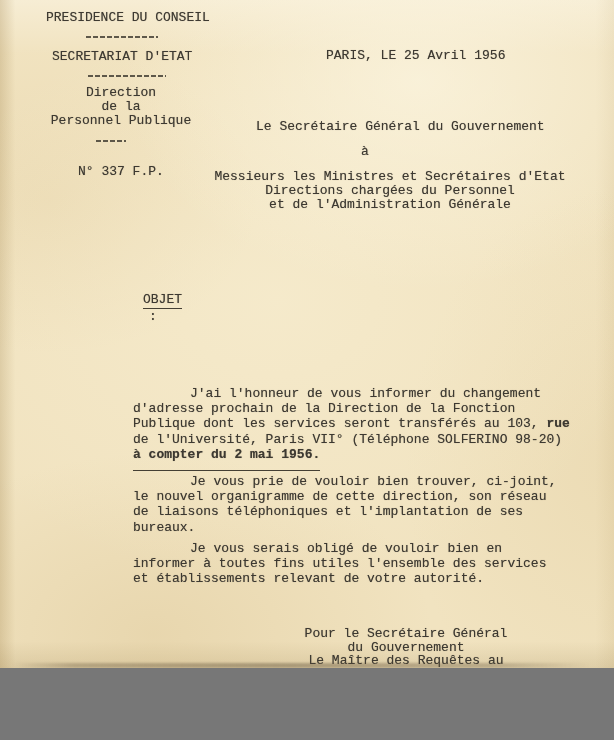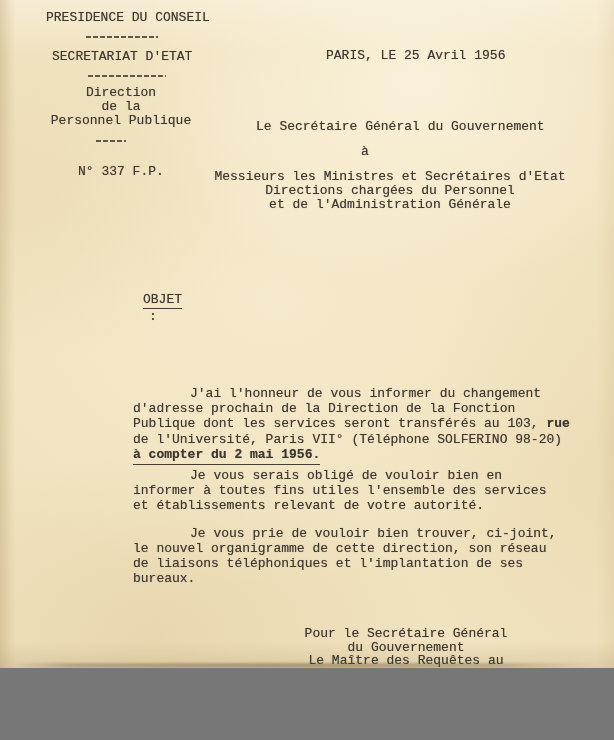--- a/index.html
+++ b/index.html
@@ -50,21 +50,21 @@
   .objet-label{border-bottom:1.4px solid rgba(58,54,44,0.95);padding-bottom:1px;}
   .objet-colon{margin:0 7px 0 6px;}
   .objet-text{white-space:pre-line;}
   
   .body-block{left:133px;top:386px;width:475px;line-height:15.2px;}
   .para.pre{text-indent:57px;}
   .p2{margin-top:6px;}
   .p3{margin-top:12px;}
   .line.indent{padding-left:57px;}
   .strong{font-weight:700;}
-  .underlined{border-bottom:1.4px solid rgba(58,54,44,0.95);padding-bottom:2px;}
+  .underlined{border-bottom:1.4px solid rgba(58,54,44,0.95);padding-bottom:8px;}
   
   .signature{left:270px;top:627px;width:272px;line-height:13.5px;}
   .sig-name{margin-top:26px;white-space:pre;text-align:center;}
   
   .bottom-shadow{
     position:absolute;left:0;right:0;bottom:0;height:5px;
     background:linear-gradient(to right,
       rgba(100,85,60,0) 2%, rgba(100,85,60,0.32) 12%,
       rgba(105,90,65,0.45) 45%, rgba(100,85,60,0.30) 80%, rgba(100,85,60,0) 96%);
     filter:blur(1px);
@@ -98,27 +98,27 @@
   </div>
 
   <div class="abs body-block">
     <div class="para p1">
       <div class="line indent">J'ai l'honneur de vous informer du changement</div>
       <div class="line">d'adresse prochain de la Direction de la Fonction</div>
       <div class="line"><span>Publique dont les services seront transférés au 103, </span><span class="strong">rue</span></div>
       <div class="line">de l'Université, Paris VII° (Téléphone SOLFERINO 98-20)</div>
       <div class="line"><span class="underlined strong">à compter du 2 mai 1956.</span></div>
     </div>
-    <div class="para pre p2">Je vous serais obligé de vouloir bien en
-informer à toutes fins utiles l'ensemble des services
-et établissements relevant de votre autorité.</div>
     <div class="para pre p3">Je vous prie de vouloir bien trouver, ci-joint,
 le nouvel organigramme de cette direction, son réseau
 de liaisons téléphoniques et l'implantation de ses
 bureaux.</div>
+    <div class="para pre p2">Je vous serais obligé de vouloir bien en
+informer à toutes fins utiles l'ensemble des services
+et établissements relevant de votre autorité.</div>
   </div>
 
   <div class="abs signature">
     <div class="pre center sig-lines">Pour le Secrétaire Général
 du Gouvernement
 Le Maître des Requêtes au
 Conseil d'Etat
 Directeur de la Fonction Publique</div>
     <div class="sig-name">Pierre  CHATENET</div>
   </div>

